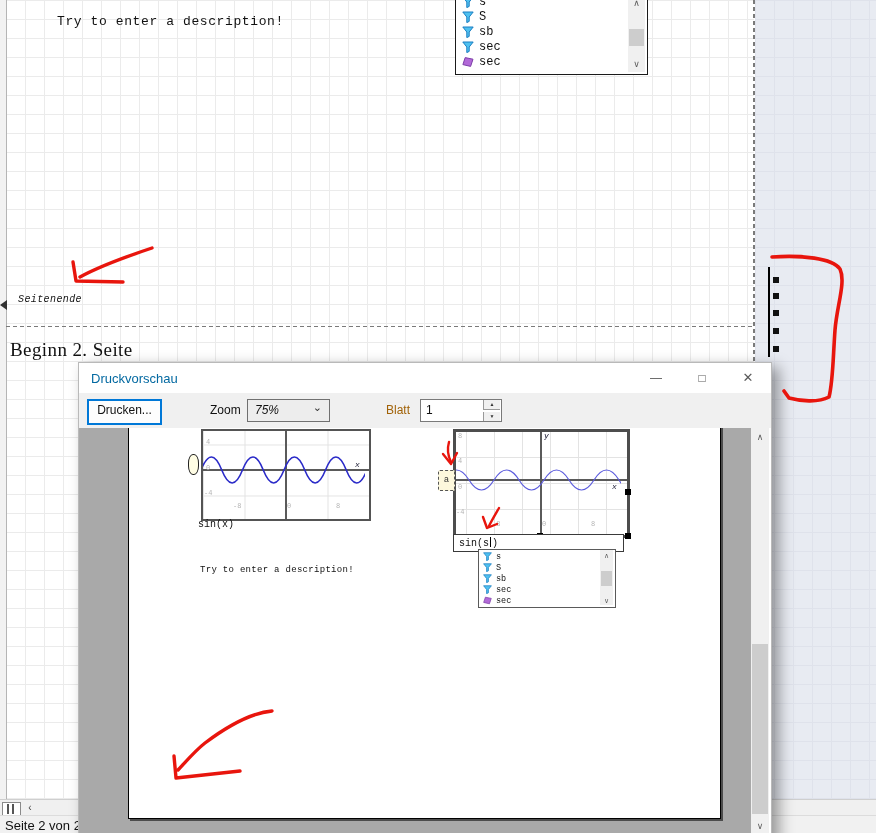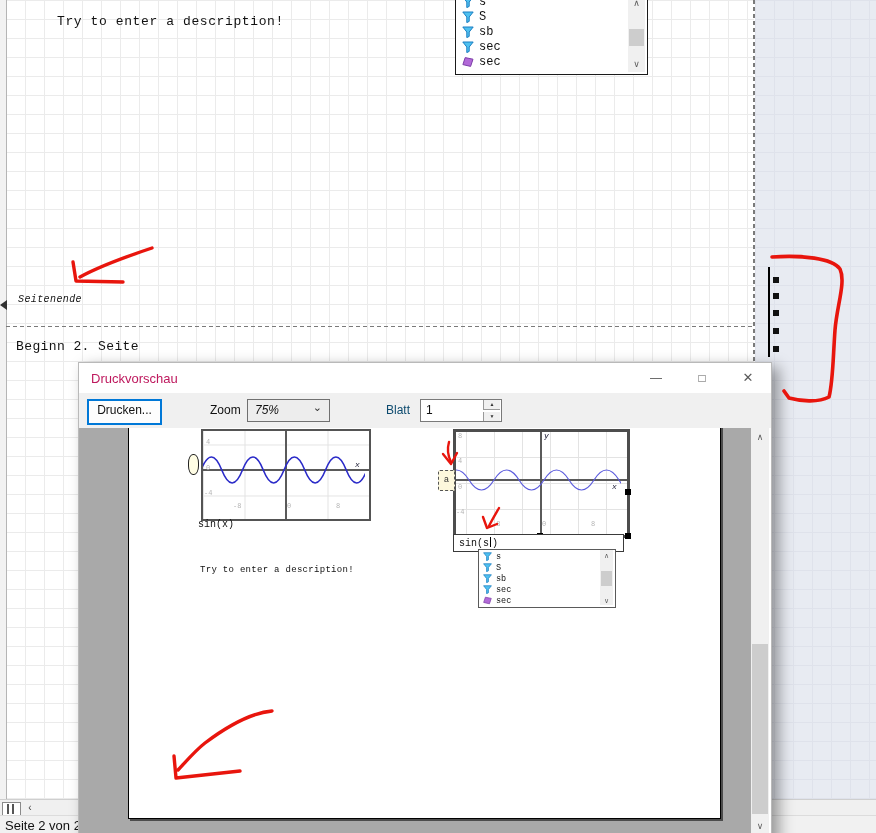--- a/index.html
+++ b/index.html
@@ -13,21 +13,21 @@
     background-image:linear-gradient(#dfe2eb 1px,transparent 1px),linear-gradient(90deg,#dfe2eb 1px,transparent 1px);
     background-size:19px 19px;}
   #page-edge-v{position:absolute;left:753px;top:0;width:2px;height:799px;
     background:repeating-linear-gradient(#7a7a7a 0 4px,transparent 4px 7px);}
   #left-strip{position:absolute;left:0;top:0;width:6px;height:799px;background:#f2f2f2;border-right:1px solid #b5b5b5;}
   #break-marker-left{position:absolute;left:0;top:300px;width:0;height:0;
     border-top:5px solid transparent;border-bottom:5px solid transparent;border-right:7px solid #333;}
   .ws-text{position:absolute;font-family:"Liberation Mono",monospace;color:#111;white-space:pre;}
   #ws-desc{left:57px;top:14px;font-size:13px;letter-spacing:.6px;}
   #ws-seitenende{left:18px;top:294px;font-size:10px;font-style:italic;letter-spacing:.4px;}
-  #ws-beginn{left:16px;top:339px;font-size:13px;letter-spacing:.4px;}
+  #ws-beginn{left:10px;top:339px;font-size:19px;letter-spacing:.4px;font-family:Liberation Serif, serif;}
   #pagebreak-h{position:absolute;left:6px;top:326px;width:748px;height:1px;
     background:repeating-linear-gradient(90deg,#7a7a7a 0 4px,transparent 4px 7px);}
   
   #pb-line{position:absolute;left:768px;top:267px;width:2px;height:90px;background:#000;}
   .pb-dash{position:absolute;left:773px;width:6px;height:6px;background:#111;}
   
   #dd-top{position:absolute;left:455px;top:-4px;width:191px;height:77px;background:#fff;border:1px solid #1a1a1a;overflow:hidden;}
   .dd-row{position:absolute;left:0;width:100%;height:15px;display:flex;align-items:center;}
   .dd-row .lbl{font-family:"Liberation Mono",monospace;font-size:12px;color:#111;margin-left:5px;}
   .dd-row svg{margin-left:6px;flex:0 0 auto;}
@@ -40,31 +40,31 @@
   #split-btn{position:absolute;left:2px;top:2px;width:17px;height:12px;background:#fff;border:1px solid #8a8a8a;}
   #split-btn .bar{position:absolute;top:1px;bottom:1px;width:2px;background:#555;}
   #hscroll-left{position:absolute;left:22px;top:2px;width:16px;height:12px;background:#f0f0f0;
     color:#444;font-size:10px;line-height:11px;text-align:center;}
   #status-bar{position:absolute;left:0;top:815px;width:876px;height:18px;background:#f1f1f1;border-top:1px solid #dcdcdc;}
   #status-text{position:absolute;left:5px;top:2px;font-size:13px;color:#111;}
   
   #pv{position:absolute;left:78px;top:362px;width:692px;height:478px;background:#fff;
       border:1px solid #b9b9b9;box-shadow:7px 5px 14px rgba(0,0,0,.38);z-index:10;}
   #pv-title{position:absolute;left:0;top:0;width:100%;height:30px;background:#fff;}
-  #pv-title-text{position:absolute;left:12px;top:8px;font-size:13px;color:#be185d;}
+  #pv-title-text{position:absolute;left:12px;top:8px;font-size:13px;color:#0369a1;}
   .winbtn{position:absolute;top:0;width:46px;height:30px;text-align:center;line-height:30px;color:#5a5a5a;font-size:12px;}
   #btn-min{right:92px;} #btn-max{right:46px;} #btn-close{right:0;font-size:13px;}
   #pv-toolbar{position:absolute;left:0;top:30px;width:100%;height:35px;background:#f0f0f0;}
   #btn-print{position:absolute;left:8px;top:6px;width:71px;height:22px;background:#fdfdfd;border:2px solid #0078d7;
     font-size:12px;color:#111;text-align:center;line-height:18px;}
   #lbl-zoom{position:absolute;left:131px;top:10px;font-size:12px;color:#111;}
   #combo-zoom{position:absolute;left:168px;top:6px;width:81px;height:21px;background:#ededed;border:1px solid #707070;}
   #combo-zoom .val{position:absolute;left:7px;top:3px;font-size:12px;color:#111;font-style:italic;}
   #combo-zoom .chev{position:absolute;right:7px;top:1px;font-size:11px;color:#333;}
-  #lbl-blatt{position:absolute;left:307px;top:10px;font-size:12px;color:#0c4a6e;}
+  #lbl-blatt{position:absolute;left:307px;top:10px;font-size:12px;color:#a16207;}
   #spin{position:absolute;left:341px;top:6px;width:80px;height:21px;background:#fff;border:1px solid #7a7a7a;}
   #spin input{position:absolute;left:0;top:0;width:58px;height:19px;border:0;outline:0;padding:0 0 0 5px;
     font-size:12px;font-family:"Liberation Sans",sans-serif;color:#111;}
   .spin-btn{position:absolute;right:1px;width:16px;height:9px;background:#f0f0f0;border-left:1px solid #999;
     text-align:center;color:#333;font-size:5px;line-height:9px;}
   #spin-up{top:0;border-bottom:1px solid #999;} #spin-down{bottom:0;}
   #pv-content{position:absolute;left:0;top:65px;width:690px;height:412px;background:#a9a9a9;overflow:hidden;}
   #pv-vsb{left:672px;top:0;width:18px;height:412px;position:absolute;background:#f0f0f0;}
   #pv-vsb .thumb{top:216px;height:170px;}
   

